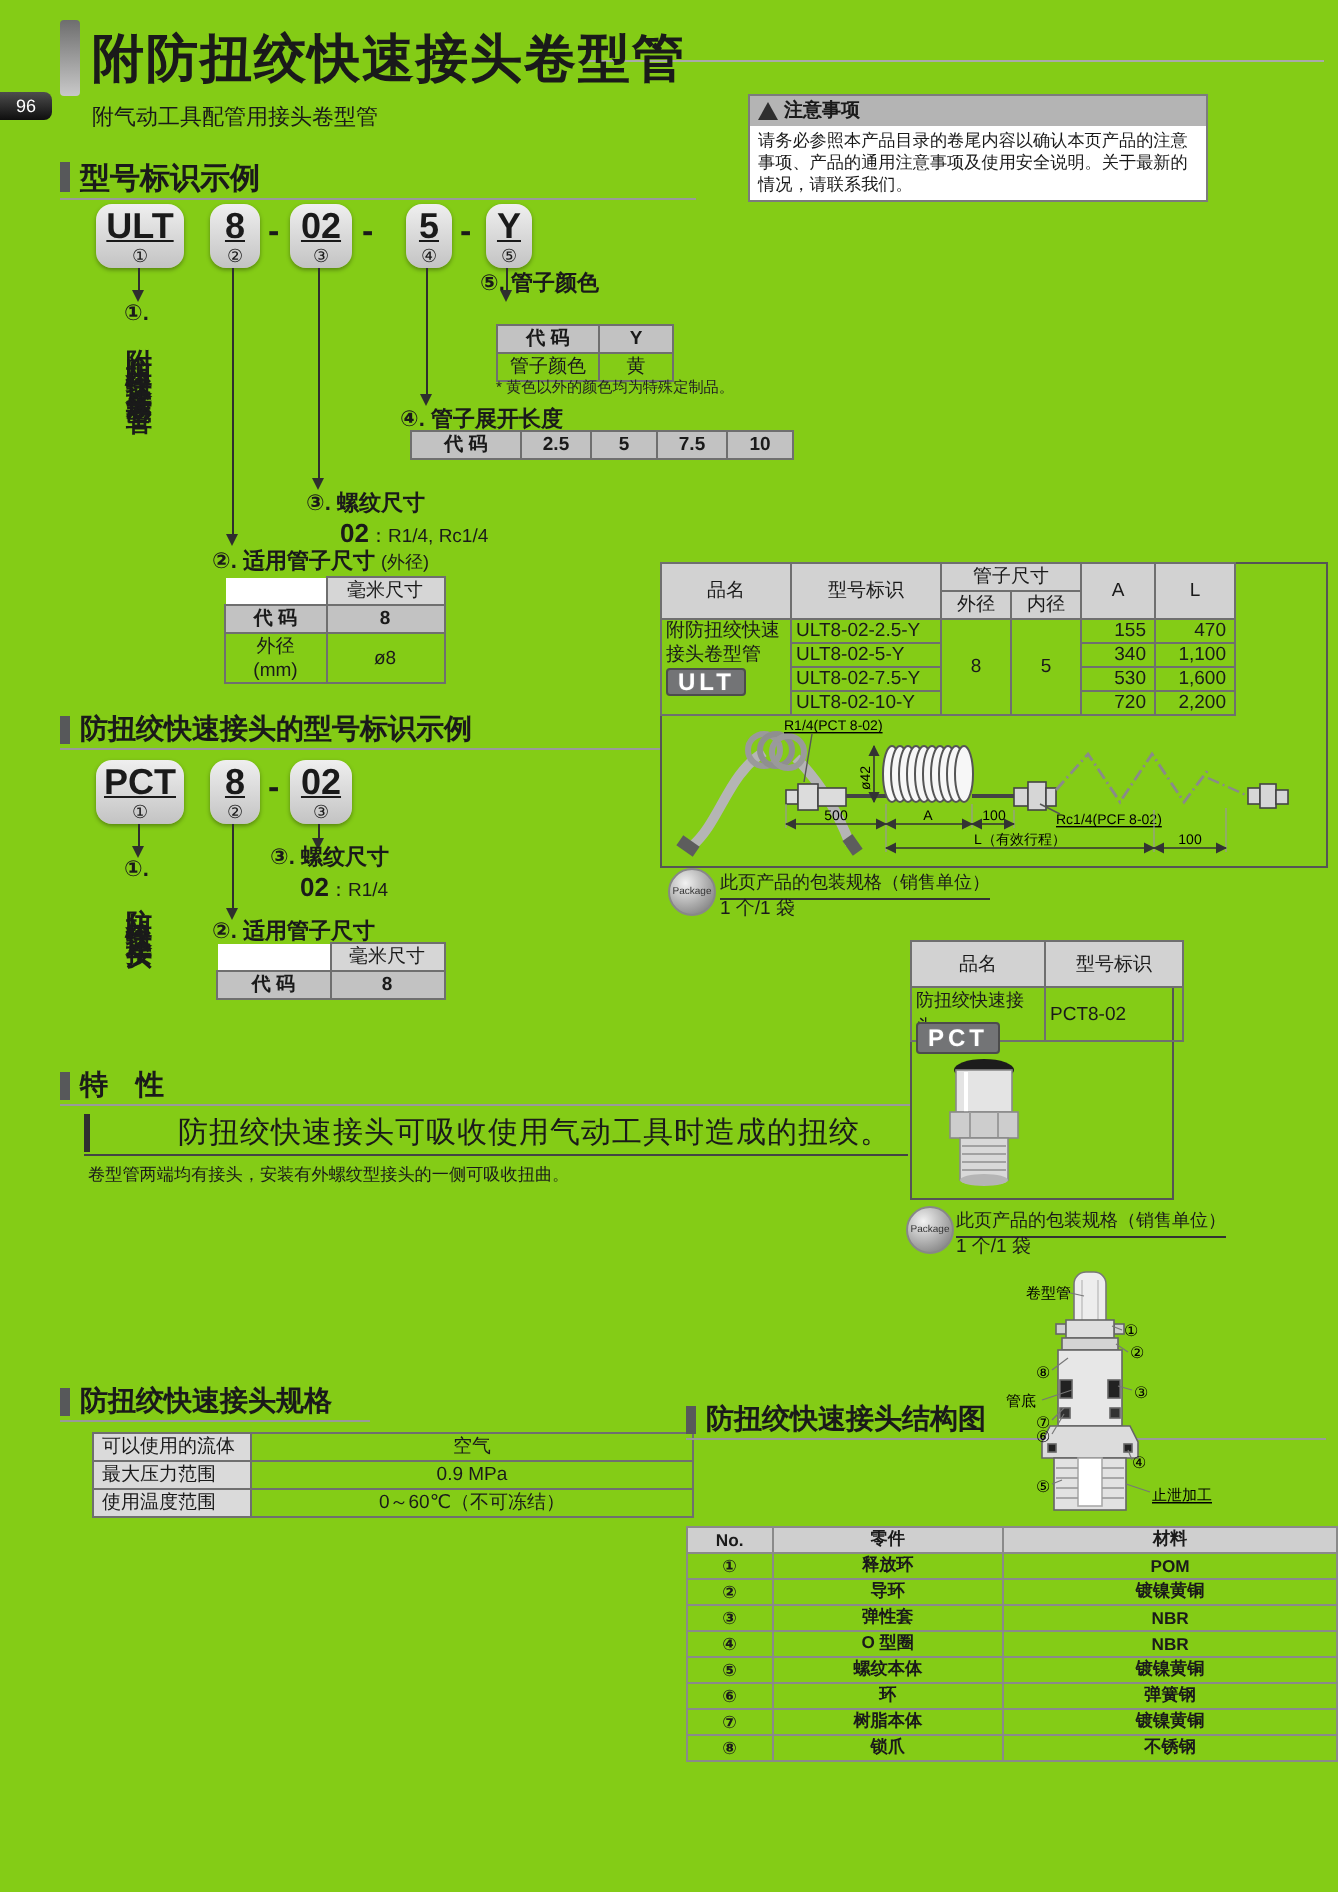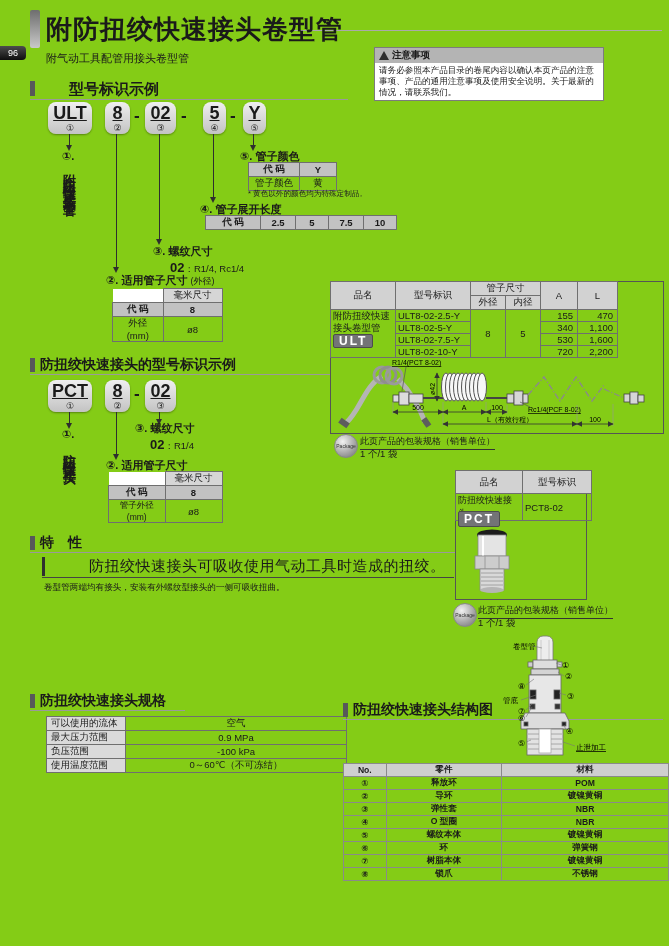--- a/index.html
+++ b/index.html
@@ -88,21 +88,21 @@
 
   <div class="notice">
     <div class="notice-hd">
       <span class="warn-tri"></span>
       <span>注意事项</span>
     </div>
     <div class="notice-bd">请务必参照本产品目录的卷尾内容以确认本页产品的注意事项、产品的通用注意事项及使用安全说明。关于最新的情况，请联系我们。</div>
   </div>
 
   <div class="sec-bar" style="left:30px;top:81px;height:15px;"></div>
-  <div class="sec-tt" style="left:40px;top:80px;font-size:15px;margin-left:29px;">型号标识示例</div>
+  <div class="sec-tt" style="left:40px;top:80px;font-size:15px;">型号标识示例</div>
   <div class="hline" style="left:30px;top:99px;width:318px;"></div>
 
   <div class="mbox" style="left:48px;top:102px;width:44px;height:32px;">
     <div class="mletter">ULT</div>
     <div class="mcirc">①</div>
   </div>
   <div class="mbox" style="left:105px;top:102px;width:25px;height:32px;">
     <div class="mletter">8</div>
     <div class="mcirc">②</div>
   </div>
@@ -124,21 +124,21 @@
 
   <div class="varrow" style="left:69px;top:134px;height:12px;"></div>
   <div class="varrow" style="left:116px;top:134px;height:134px;"></div>
   <div class="varrow" style="left:159px;top:134px;height:106px;"></div>
   <div class="varrow" style="left:213px;top:134px;height:64px;"></div>
   <div class="varrow" style="left:253px;top:134px;height:12px;"></div>
 
   <div class="cno" style="left:62px;top:150px;">①.</div>
   <div class="vtext" style="left:60px;top:164px;height:185px;">附防扭绞快速接头卷型管</div>
 
-  <div class="it" style="left:240px;top:149px;"><span>⑤.</span> <span>管子颜色</span></div>
+  <div class="it" style="left:240px;top:134px;"><span>⑤.</span> <span>管子颜色</span></div>
   <table class="t abs" style="left:248px;top:162px;">
     <tbody>
         <tr>
           <td class="hd" style="width:44px;">代 码</td>
         <td class="hd bold" style="width:30px;">Y</td>
         </tr>
     <tr>
           <td>管子颜色</td>
         <td>黄</td>
         </tr>
@@ -344,24 +344,20 @@
   <div class="it" style="left:106px;top:458px;"><span>②.</span> <span>适用管子尺寸</span></div>
   <table class="t abs" style="left:108px;top:471px;">
     <tbody>
         <tr>
           <td style="border:none;background:#fff;width:50px;"></td>
         <td class="hd2" style="width:50px;">毫米尺寸</td>
         </tr>
     <tr>
           <td class="hd">代 码</td>
         <td class="hd bold">8</td>
-        </tr>
-    <tr>
-          <td style="font-size:8.5px;">管子外径(mm)</td>
-        <td>ø8</td>
         </tr>
   </tbody>
     </table>
 
   <div class="panel" style="left:455px;top:470px;width:130px;height:128px;"></div>
   <table class="pt abs" style="left:455px;top:470px;">
     <tbody>
         <tr>
       <th style="width:62px;height:22px;">品名</th>
       <th style="width:64px;">型号标识</th>
@@ -407,24 +403,20 @@
   <div class="hline" style="left:30px;top:710px;width:155px;"></div>
   <table class="spec abs" style="left:46px;top:716px;">
     <tbody>
         <tr>
           <td class="lbl">可以使用的流体</td>
           <td class="val">空气</td>
         </tr>
     <tr>
           <td class="lbl">最大压力范围</td>
           <td class="val">0.9 MPa</td>
-        </tr>
-    <tr>
-          <td class="lbl">负压范围</td>
-          <td class="val">-100 kPa</td>
         </tr>
     <tr>
           <td class="lbl">使用温度范围</td>
           <td class="val">0～60℃（不可冻结）</td>
         </tr>
   </tbody>
     </table>
 
   <div class="sec-bar" style="left:343px;top:703px;height:14px;"></div>
   <div class="sec-tt" style="left:353px;top:701px;font-size:14px;">防扭绞快速接头结构图</div>

